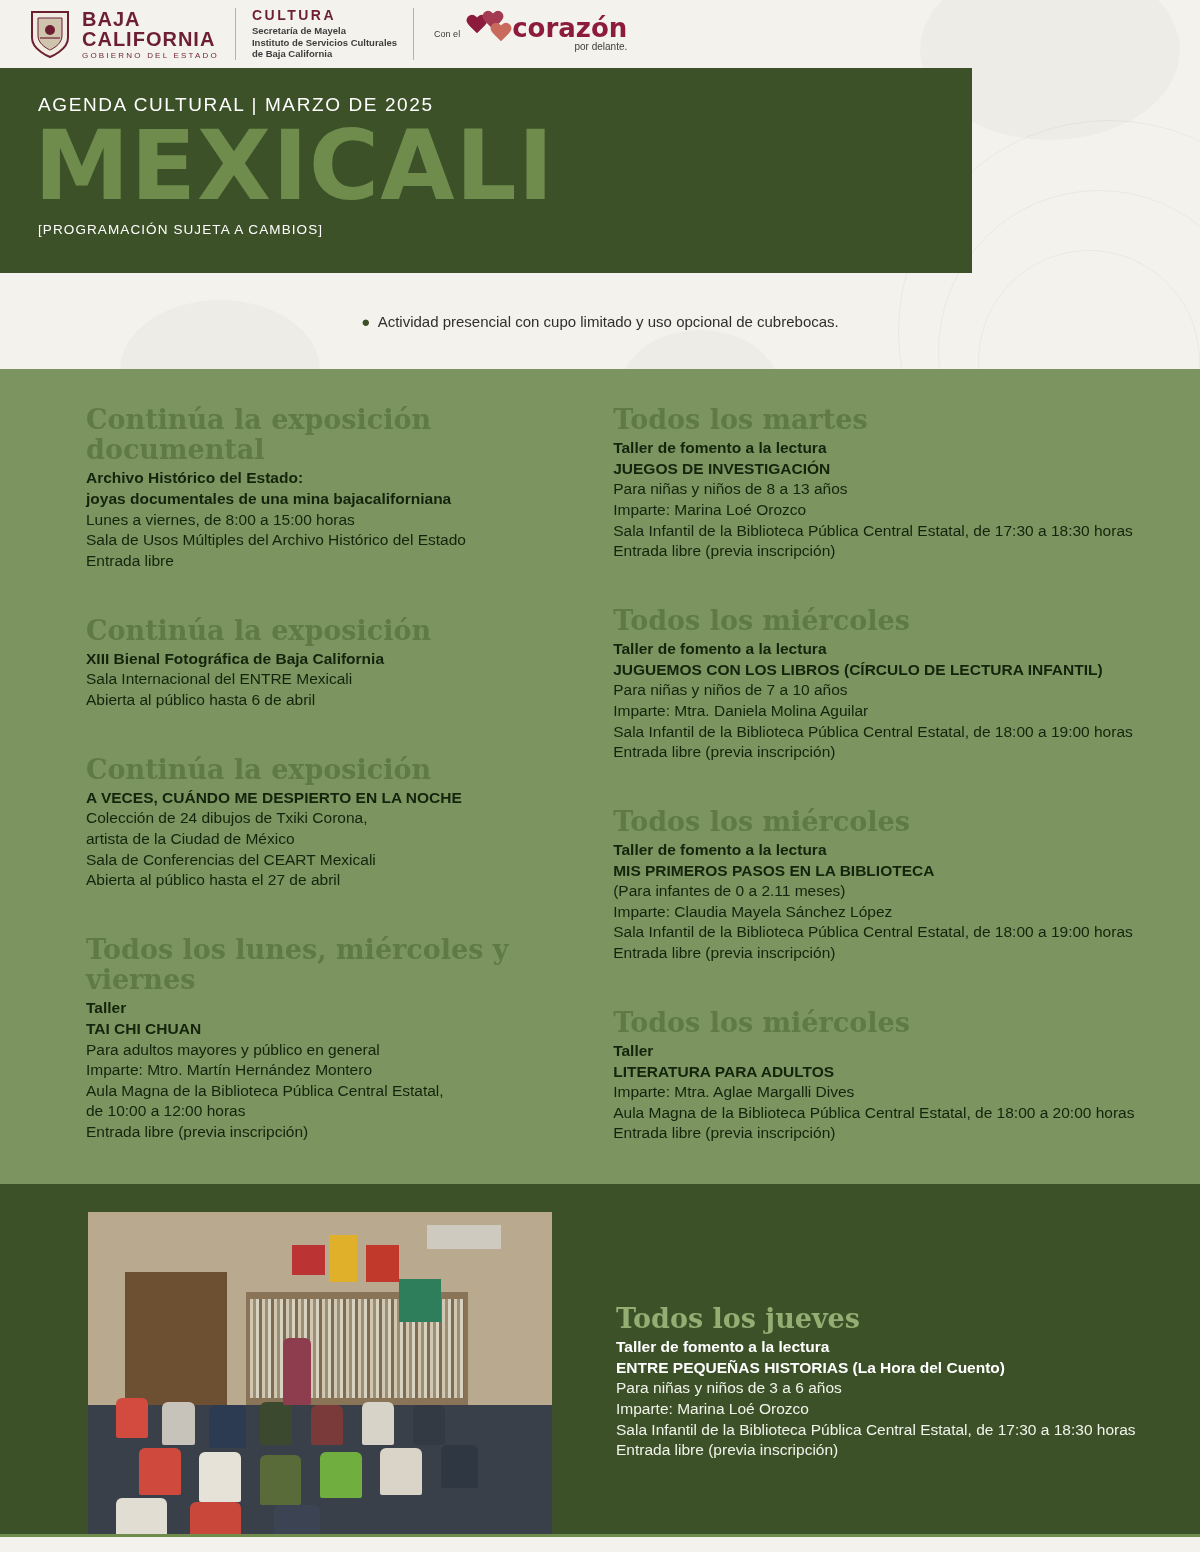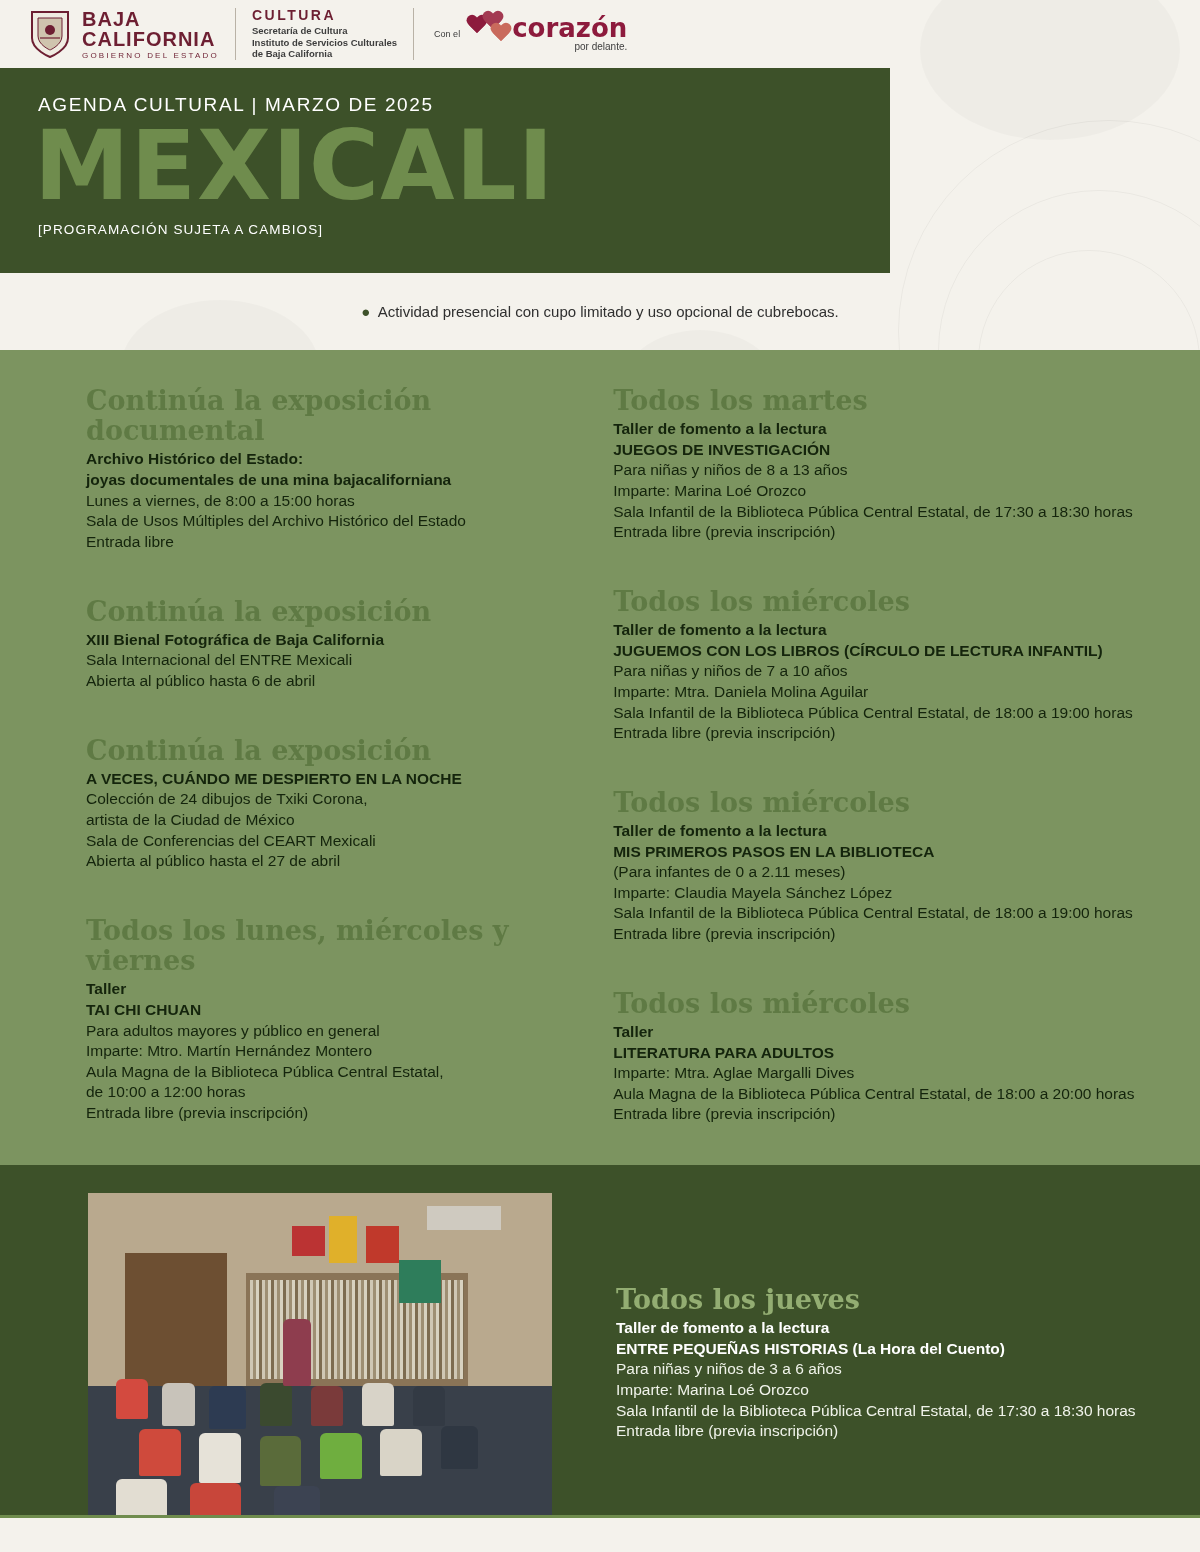--- a/index.html
+++ b/index.html
@@ -160,21 +160,21 @@
 
   
   .hero-wrap {
     position: relative;
     height: 205px;
   }
   .hero {
     position: absolute;
     left: 0;
     top: 0;
-    width: 890px;
+    width: 972px;
     height: 205px;
     background: #3d5129;
     box-sizing: border-box;
     padding: 26px 17px 0 38px;
   }
   .hero .kicker {
     color: #ffffff;
     font-size: 19px;
     letter-spacing: 1.6px;
     font-weight: 300;
@@ -190,21 +190,21 @@
   }
   .hero .note {
     color: #ffffff;
     font-size: 13.5px;
     letter-spacing: 1.1px;
     margin-top: 6px;
   }
 
   
   .notice {
-    height: 77px;
+    height: 96px;
     display: flex;
     align-items: center;
     justify-content: center;
     position: relative;
   }
   .notice .txt {
     font-size: 15px;
     color: #2f2f2f;
   }
   .notice .bullet {
@@ -327,21 +327,21 @@
     <div class="l1">BAJA</div>
     <div class="l2">CALIFORNIA</div>
     <div class="l3">GOBIERNO DEL ESTADO</div>
   </div>
 
   <div class="vdiv"></div>
 
   <div class="brand-cultura">
     <div class="ct">CULTURA</div>
     <div class="cs">
-      <div>Secretaría de Cultura</div>
+      <div>Secretaría de Mayela</div>
       <div>Instituto de Servicios Culturales</div>
       <div>de Baja California</div>
     </div>
   </div>
 
   <div class="vdiv"></div>
 
   <div class="brand-corazon">
     <div class="cz-text">
       <div class="cz-small">Con el</div>

